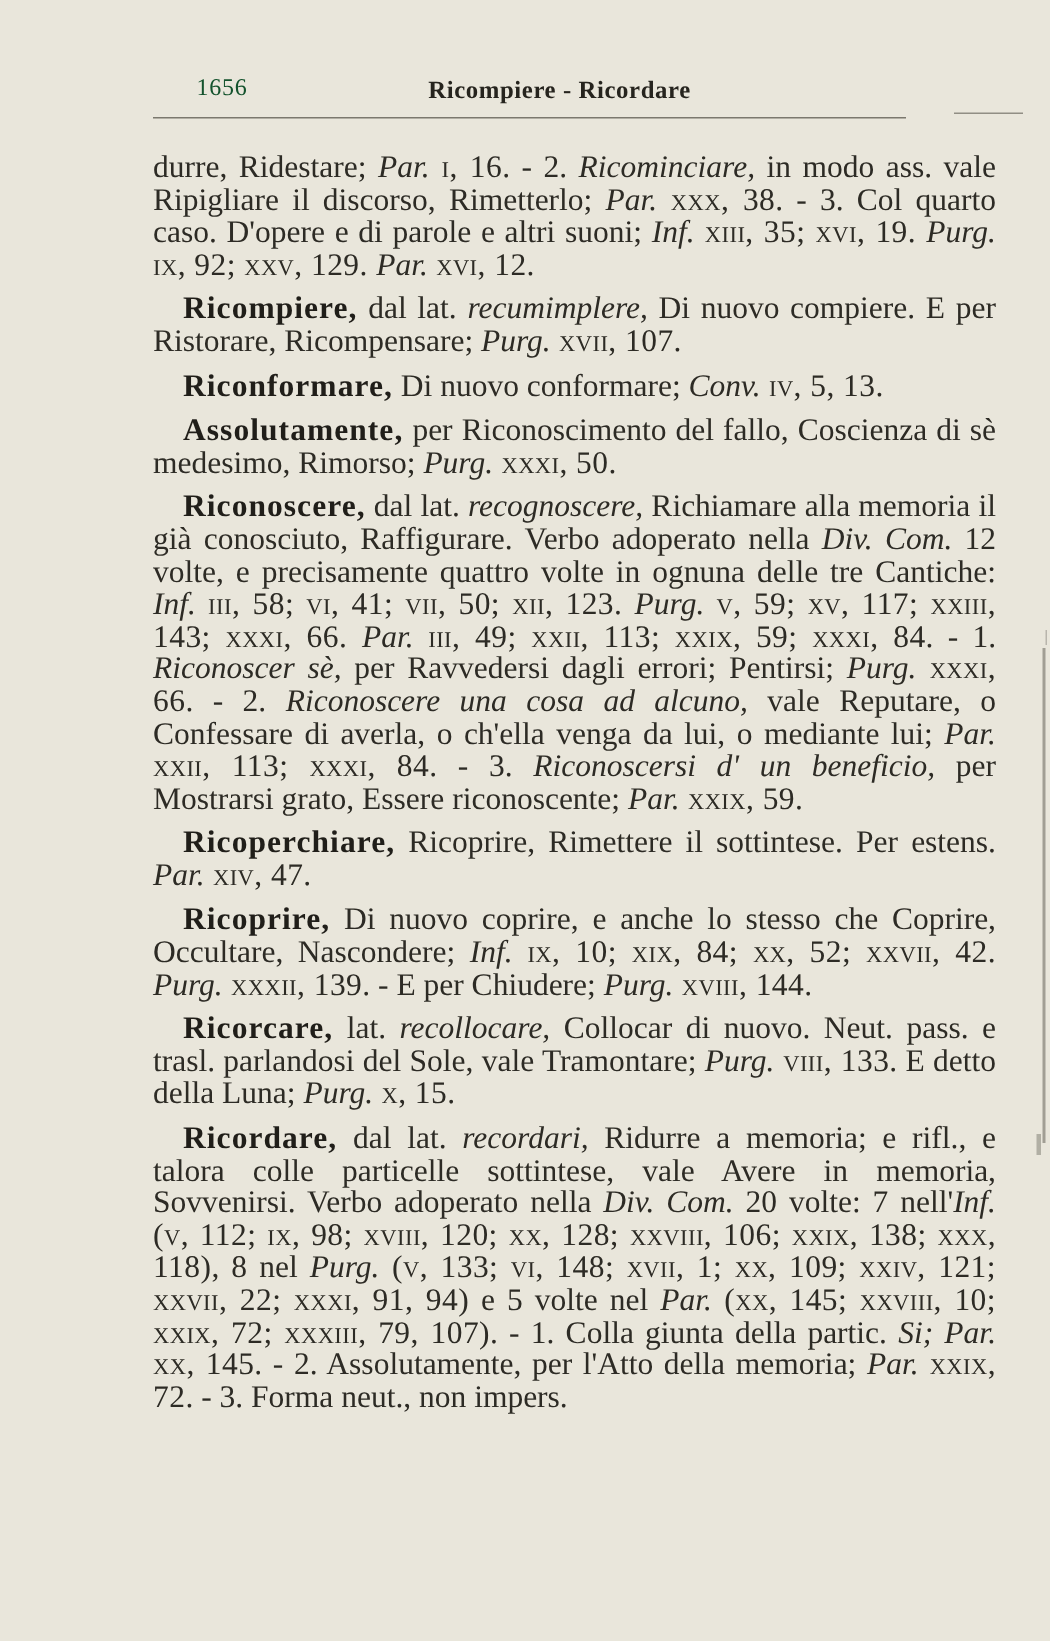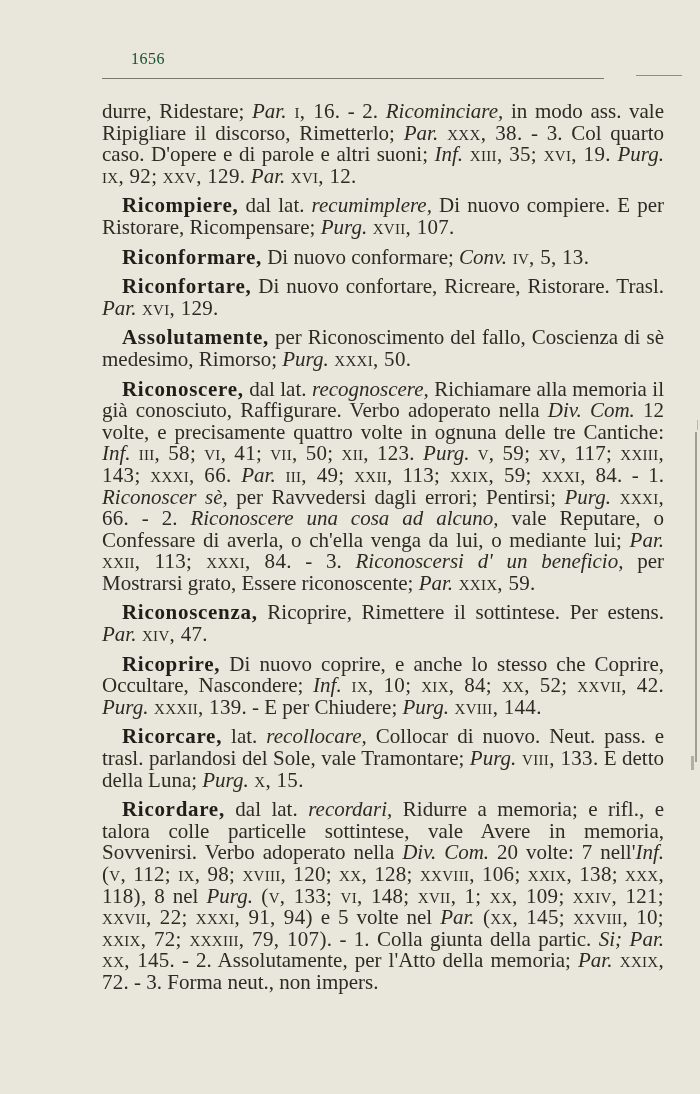--- a/index.html
+++ b/index.html
@@ -98,33 +98,33 @@
   .artifact.a2 { right: 6px; top: 756px; width: 3px; height: 14px; opacity: 0.35; }
   .artifact.a3 { right: 2px; top: 420px; width: 1px; height: 10px; opacity: 0.3; }
 </style>
 </head>
 <body>
 
 <div class="page">
 
   <div class="running-head">
     <span class="page-number">1656</span>
+    <span class="head-title">Ricompiere - Ricordare</span>
   </div>
 
   <div class="head-rule"></div>
   <div class="head-rule-extra"></div>
 
   <div class="body-text">
       <p class="entry"><span class="seg-n">durre, Ridestare; </span><span class="seg-i">Par.</span><span class="seg-sc"> i, 16</span><span class="seg-n">. - 2. </span><span class="seg-i">Ricominciare,</span><span class="seg-n"> in modo ass. vale Ripigliare il discorso, Rimetterlo; </span><span class="seg-i">Par.</span><span class="seg-sc"> xxx, 38</span><span class="seg-n">. - 3. Col quarto caso. D'opere e di parole e altri suoni; </span><span class="seg-i">Inf.</span><span class="seg-sc"> xiii, 35; xvi, 19. </span><span class="seg-i">Purg.</span><span class="seg-sc"> ix, 92; xxv, 129. </span><span class="seg-i">Par.</span><span class="seg-sc"> xvi, 12.</span></p>
       <p class="entry indent"><span class="seg-b">Ricompiere,</span><span class="seg-n"> dal lat. </span><span class="seg-i">recumimplere,</span><span class="seg-n"> Di nuovo compiere. E per Ristorare, Ricompensare; </span><span class="seg-i">Purg.</span><span class="seg-sc"> xvii, 107.</span></p>
       <p class="entry indent"><span class="seg-b">Riconformare,</span><span class="seg-n"> Di nuovo conformare; </span><span class="seg-i">Conv.</span><span class="seg-sc"> iv, 5, 13.</span></p>
-      <p class="entry indent"><span class="seg-b">Riconfortare,</span><span class="seg-n"> Di nuovo confortare, Ricreare, Ristorare. Trasl. </span><span class="seg-i">Par.</span><span class="seg-sc"> xvi, 129.</span></p>
       <p class="entry indent"><span class="seg-b">Assolutamente,</span><span class="seg-n"> per Riconoscimento del fallo, Coscienza di sè medesimo, Rimorso; </span><span class="seg-i">Purg.</span><span class="seg-sc"> xxxi, 50.</span></p>
       <p class="entry indent"><span class="seg-b">Riconoscere,</span><span class="seg-n"> dal lat. </span><span class="seg-i">recognoscere,</span><span class="seg-n"> Richiamare alla memoria il già conosciuto, Raffigurare. Verbo adoperato nella </span><span class="seg-i">Div. Com.</span><span class="seg-n"> 12 volte, e precisamente quattro volte in ognuna delle tre Cantiche: </span><span class="seg-i">Inf.</span><span class="seg-sc"> iii, 58; vi, 41; vii, 50; xii, 123. </span><span class="seg-i">Purg.</span><span class="seg-sc"> v, 59; xv, 117; xxiii, 143; xxxi, 66. </span><span class="seg-i">Par.</span><span class="seg-sc"> iii, 49; xxii, 113; xxix, 59; xxxi, 84</span><span class="seg-n">. - 1. </span><span class="seg-i">Riconoscer sè,</span><span class="seg-n"> per Ravvedersi dagli errori; Pentirsi; </span><span class="seg-i">Purg.</span><span class="seg-sc"> xxxi, 66</span><span class="seg-n">. - 2. </span><span class="seg-i">Riconoscere una cosa ad alcuno,</span><span class="seg-n"> vale Reputare, o Confessare di averla, o ch'ella venga da lui, o mediante lui; </span><span class="seg-i">Par.</span><span class="seg-sc"> xxii, 113; xxxi, 84</span><span class="seg-n">. - 3. </span><span class="seg-i">Riconoscersi d' un beneficio,</span><span class="seg-n"> per Mostrarsi grato, Essere riconoscente; </span><span class="seg-i">Par.</span><span class="seg-sc"> xxix, 59.</span></p>
-      <p class="entry indent"><span class="seg-b">Riconoscenza,</span><span class="seg-n"> Ricoprire, Rimettere il sottintese. Per estens. </span><span class="seg-i">Par.</span><span class="seg-sc"> xiv, 47.</span></p>
+      <p class="entry indent"><span class="seg-b">Ricoperchiare,</span><span class="seg-n"> Ricoprire, Rimettere il sottintese. Per estens. </span><span class="seg-i">Par.</span><span class="seg-sc"> xiv, 47.</span></p>
       <p class="entry indent"><span class="seg-b">Ricoprire,</span><span class="seg-n"> Di nuovo coprire, e anche lo stesso che Coprire, Occultare, Nascondere; </span><span class="seg-i">Inf.</span><span class="seg-sc"> ix, 10; xix, 84; xx, 52; xxvii, 42. </span><span class="seg-i">Purg.</span><span class="seg-sc"> xxxii, 139</span><span class="seg-n">. - E per Chiudere; </span><span class="seg-i">Purg.</span><span class="seg-sc"> xviii, 144.</span></p>
       <p class="entry indent"><span class="seg-b">Ricorcare,</span><span class="seg-n"> lat. </span><span class="seg-i">recollocare,</span><span class="seg-n"> Collocar di nuovo. Neut. pass. e trasl. parlandosi del Sole, vale Tramontare; </span><span class="seg-i">Purg.</span><span class="seg-sc"> viii, 133</span><span class="seg-n">. E detto della Luna; </span><span class="seg-i">Purg.</span><span class="seg-sc"> x, 15.</span></p>
       <p class="entry indent"><span class="seg-b">Ricordare,</span><span class="seg-n"> dal lat. </span><span class="seg-i">recordari,</span><span class="seg-n"> Ridurre a memoria; e rifl., e talora colle particelle sottintese, vale Avere in memoria, Sovvenirsi. Verbo adoperato nella </span><span class="seg-i">Div. Com.</span><span class="seg-n"> 20 volte: 7 nell'</span><span class="seg-i">Inf.</span><span class="seg-sc"> (v, 112; ix, 98; xviii, 120; xx, 128; xxviii, 106; xxix, 138; xxx, 118)</span><span class="seg-n">, 8 nel </span><span class="seg-i">Purg.</span><span class="seg-sc"> (v, 133; vi, 148; xvii, 1; xx, 109; xxiv, 121; xxvii, 22; xxxi, 91, 94)</span><span class="seg-n"> e 5 volte nel </span><span class="seg-i">Par.</span><span class="seg-sc"> (xx, 145; xxviii, 10; xxix, 72; xxxiii, 79, 107)</span><span class="seg-n">. - 1. Colla giunta della partic. </span><span class="seg-i">Si;</span><span class="seg-n"> </span><span class="seg-i">Par.</span><span class="seg-sc"> xx, 145</span><span class="seg-n">. - 2. Assolutamente, per l'Atto della memoria; </span><span class="seg-i">Par.</span><span class="seg-sc"> xxix, 72</span><span class="seg-n">. - 3. Forma neut., non impers.</span></p>
     </div>
 
   <div class="artifact a1"></div>
   <div class="artifact a2"></div>
   <div class="artifact a3"></div>
 
 </div>

